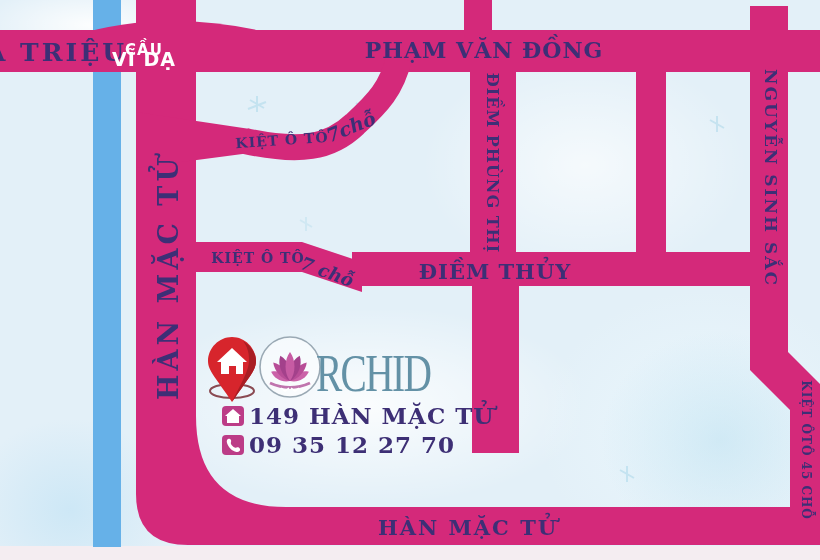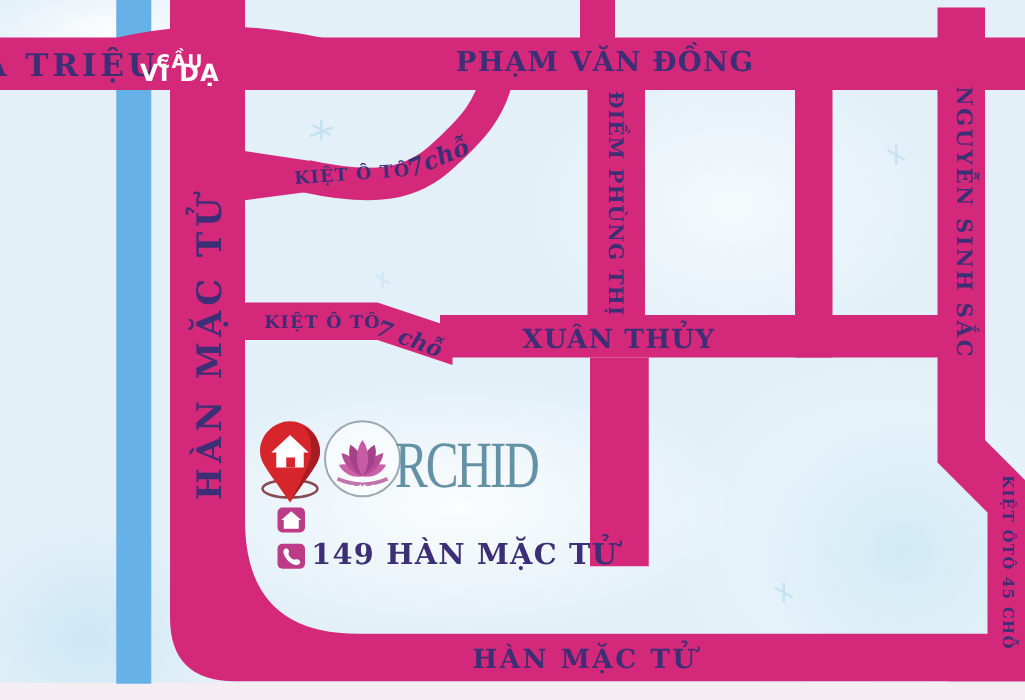--- a/index.html
+++ b/index.html
@@ -36,21 +36,21 @@
   #lab-dpt{left:492px;top:163px;font-size:16px;letter-spacing:1px;transform:translate(-50%,-50%) rotate(90deg);}
   #lab-nss{left:770px;top:178px;font-size:17px;letter-spacing:2px;transform:translate(-50%,-50%) rotate(90deg);}
   #lab-k45{left:806px;top:450px;font-size:12px;letter-spacing:1px;transform:translate(-50%,-50%) rotate(90deg);}
   #lab-hmt-bottom{left:468px;top:527px;font-size:21px;letter-spacing:2px;}
   
   #logo-letters{
     position:absolute;left:316px;top:349px;font-size:48px;line-height:44px;
     font-family:"Liberation Serif",serif;font-weight:normal;color:#6391a6;
     letter-spacing:-2px;transform:scale(.82,1.1);transform-origin:left top;z-index:6;
   }
-  #addr-text{left:249px;top:404px;font-size:23px;letter-spacing:1px;color:#3d2f75;margin-top:28px;}
+  #addr-text{left:249px;top:404px;font-size:23px;letter-spacing:1px;color:#3d2f75;}
   #phone-text{left:249px;top:433px;font-size:23px;letter-spacing:1px;color:#3d2f75;}
 </style>
 </head>
 <body>
 
 <div id="map">
 
   <div class="blob" id="blob-tl"></div>
   <div class="blob" id="blob-topmid"></div>
   <div class="blob" id="blob-right"></div>
@@ -95,21 +95,21 @@
   </svg>
 
   <div class="lab" id="lab-ba-trieu">À TRIỆU</div>
   <div class="lab" id="lab-cau">CẦU</div>
   <div class="lab" id="lab-vida">VĨ DẠ</div>
   <div class="lab ctr" id="lab-pvd">PHẠM VĂN ĐỒNG</div>
   <div class="lab" id="lab-kiet-top">KIỆT Ô TÔ</div>
   <div class="lab" id="lab-7cho-top">7chỗ</div>
   <div class="lab ctr" id="lab-kiet-mid">KIỆT Ô TÔ</div>
   <div class="lab" id="lab-7cho-mid">7 chỗ</div>
-  <div class="lab ctr" id="lab-xuan-thuy">XUÂN THỦY</div>
+  <div class="lab ctr" id="lab-xuan-thuy">ĐIỀM THỦY</div>
   <div class="lab" id="lab-hmt-left">HÀN MẶC TỬ</div>
   <div class="lab" id="lab-dpt">ĐIỀM PHÙNG THỊ</div>
   <div class="lab" id="lab-nss">NGUYỄN SINH SẮC</div>
   <div class="lab" id="lab-k45">KIỆT ÔTÔ 45 CHỖ</div>
   <div class="lab ctr" id="lab-hmt-bottom">HÀN MẶC TỬ</div>
 
   <svg width="820" height="560" viewBox="0 0 820 560" style="z-index:6">
 
     <g>
       <ellipse cx="232" cy="391" rx="22" ry="7" fill="none" stroke="#8a4a52" stroke-width="2"></ellipse>
@@ -148,14 +148,15 @@
     </g>
 
     <g>
       <rect x="222" y="435" width="22" height="20" rx="4" fill="#bc3c87"></rect>
       <path d="M227 443 C226 440 228 438 230 439 C231 439.5 231.5 441 231 442 C230.5 443.5 231 444.5 232.5 446 C234 447.5 235 448 236.5 447.5 C238 447 239.5 447.5 240 449 C240.5 450.7 239 452.3 236.5 452 C232 451.3 228.3 447 227 443 Z" fill="#ffffff"></path>
     </g>
   </svg>
 
   <span id="logo-letters">RCHID</span>
   <div class="lab" id="addr-text">149 HÀN MẶC TỬ</div>
+  <div class="lab" id="phone-text">09 35 12 27 70</div>
 
 </div>
 
 </body></html>

